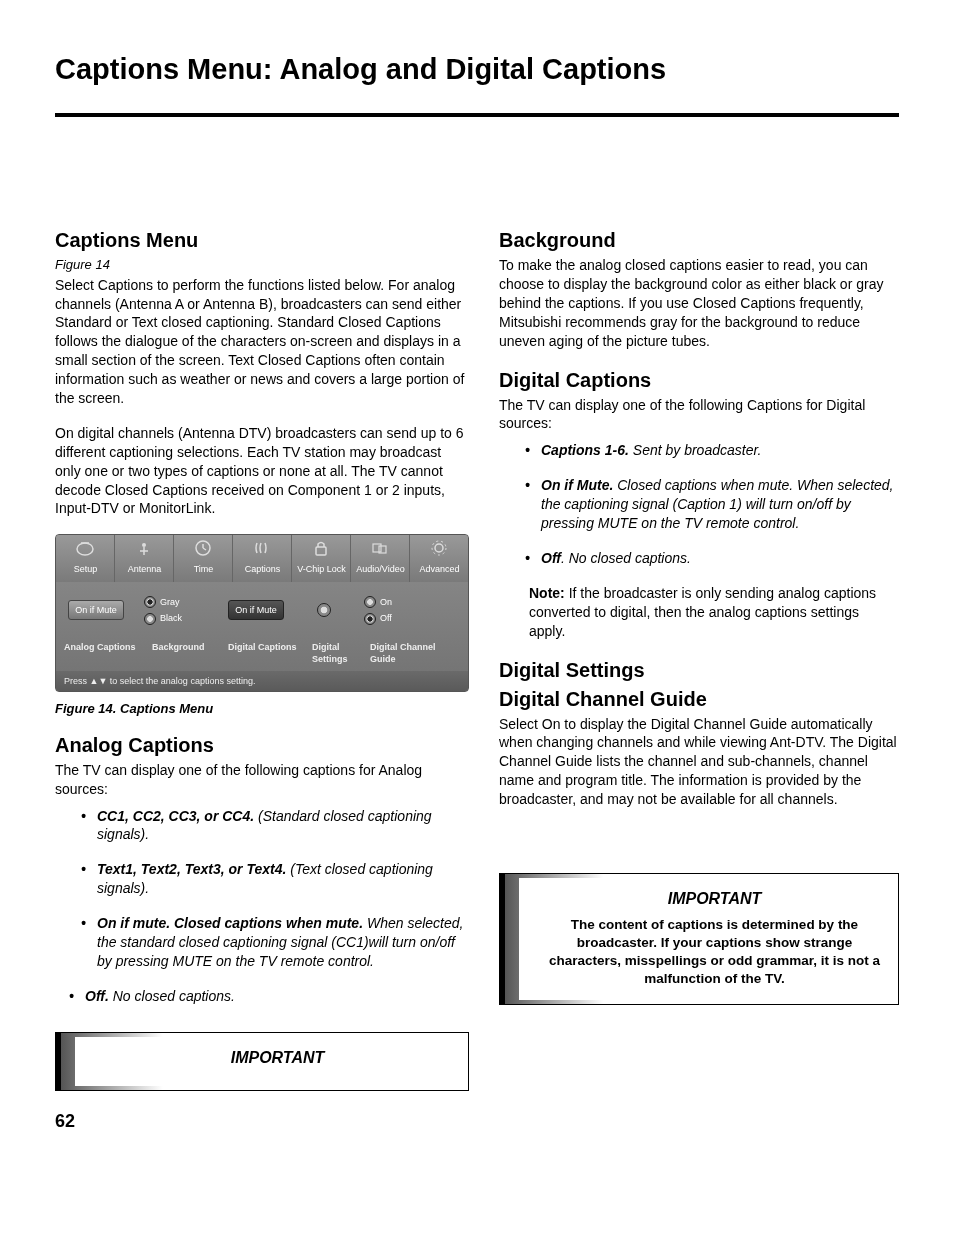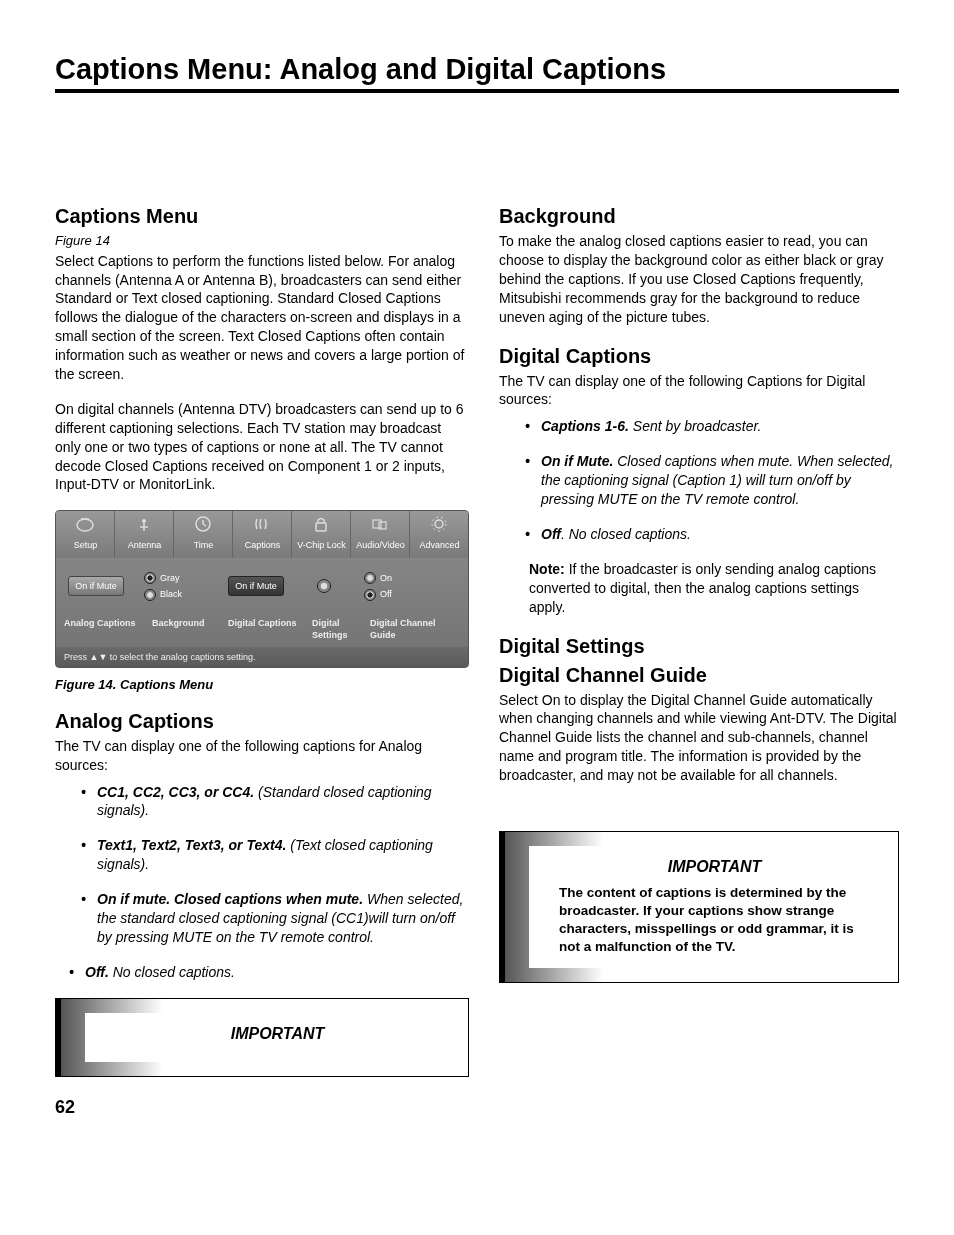--- a/index.html
+++ b/index.html
@@ -10,21 +10,21 @@
     background: #fff;
     width: 954px;
     margin: 0 auto;
     padding: 50px 55px 30px 55px;
     line-height: 1.35;
   }
   h1.page-title {
     font-size: 29px;
     font-weight: bold;
     border-bottom: 4px solid #000;
-    padding-bottom: 0;
+    padding-bottom: 24px;
     margin-bottom: 110px;
   }
   .columns {
     display: flex;
     gap: 30px;
   }
   .col { flex: 1; }
   h2.section-heading {
     font-size: 20px;
     font-weight: bold;
@@ -37,38 +37,39 @@
   }
   p.para { margin-bottom: 16px; }
   ul.bullets { list-style: none; margin: 8px 0 16px 0; }
   ul.bullets > li { position: relative; padding-left: 30px; margin: 0 0 16px 12px; font-style: italic; }
   ul.bullets > li::before { content: "•"; position: absolute; left: 14px; font-weight: bold; }
   .bold { font-weight: bold; }
   .callout {
     border: 1.5px solid #000;
     border-left: 6px solid #000;
     background: linear-gradient(to right, #555, #fff 25%);
-    padding: 14px;
-    margin-top: 8px;
+    padding: 4px;
+    margin-top: 26px;
   }
   .callout-inner {
     background: #fff;
     margin-left: 10px;
     padding: 10px 14px 12px 30px;
   }
   .callout-title {
     text-align: center;
     font-style: italic;
     font-weight: bold;
     font-size: 16px;
     margin-bottom: 6px;
   }
   .callout-text {
     font-weight: bold;
     font-size: 13.5px;
+    text-align: center;
   }
   .page-number {
     font-size: 18px;
     font-weight: bold;
     margin-top: 18px;
   }
   
   .tv-menu {
     background: linear-gradient(to bottom, #888, #777);
     border-radius: 4px;

